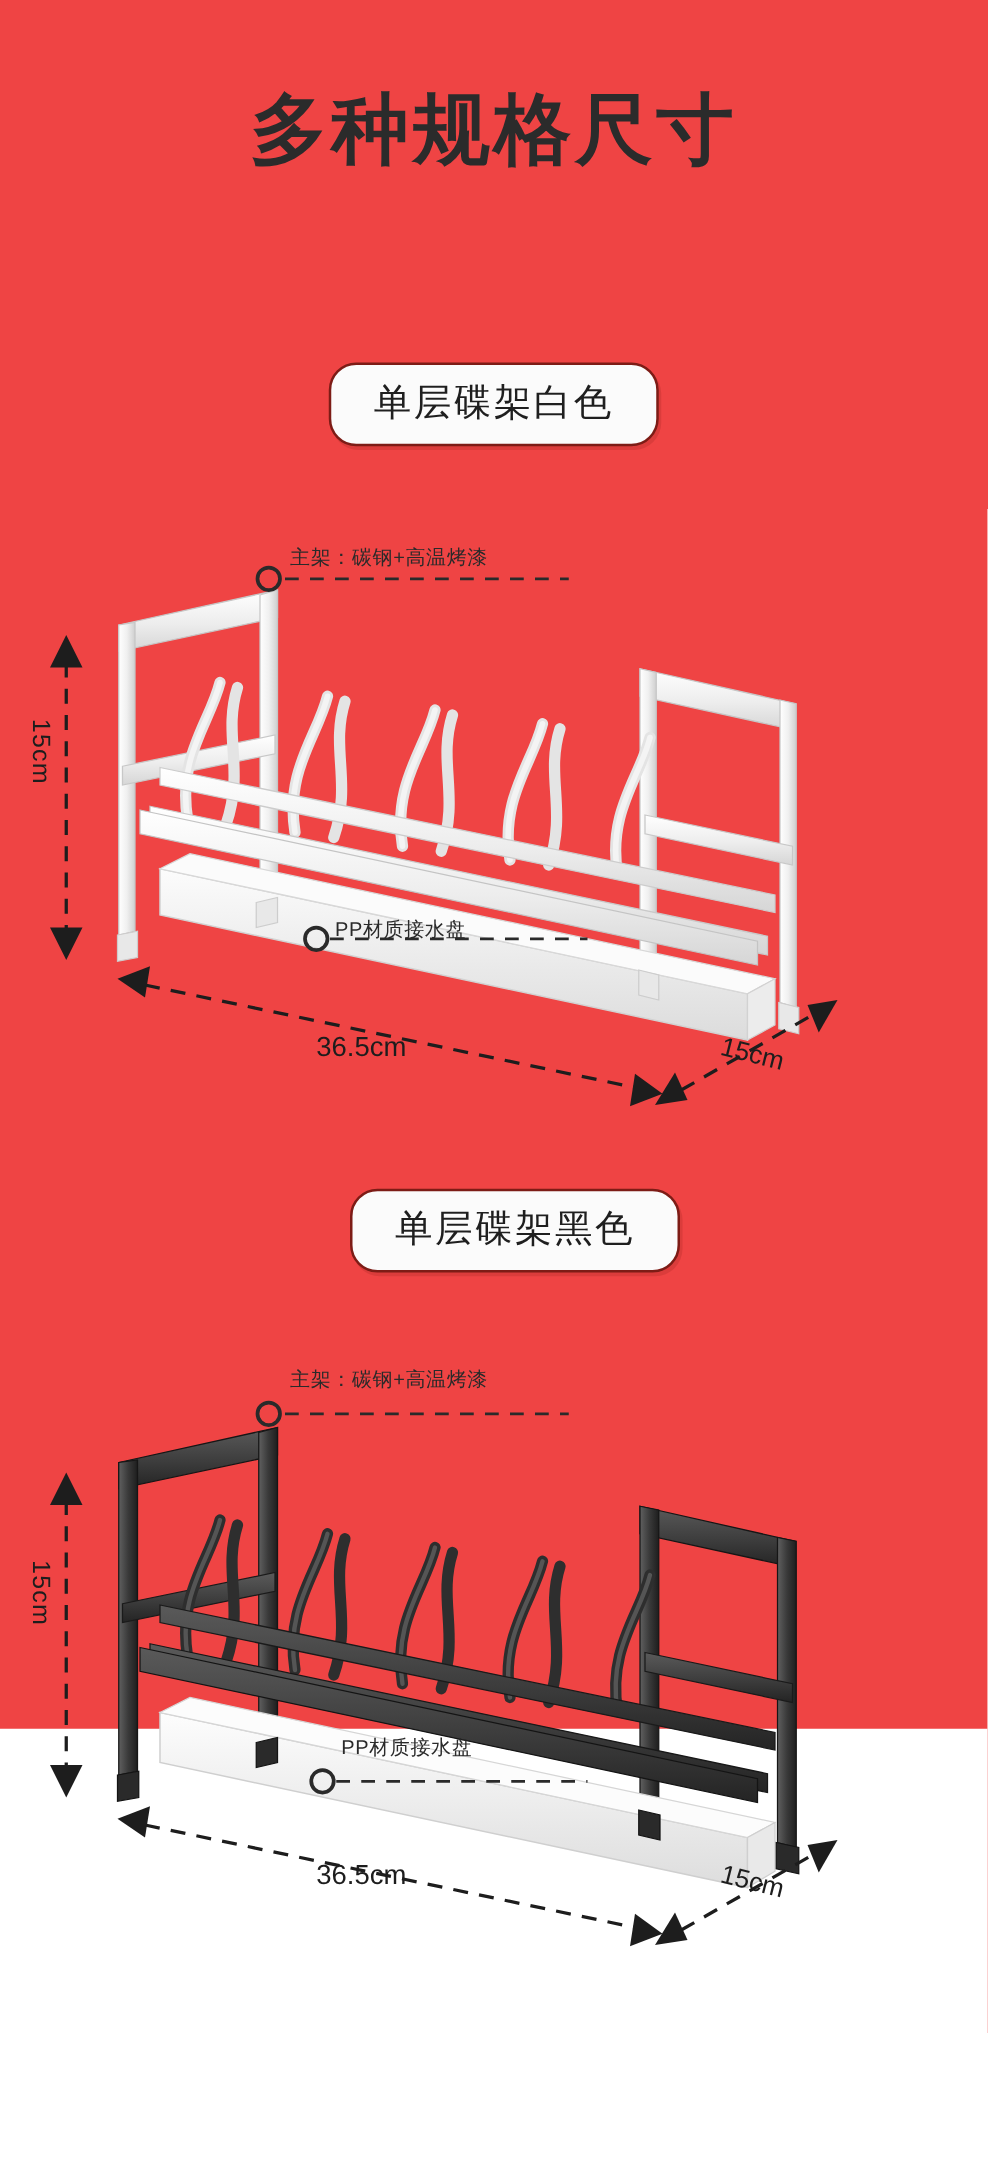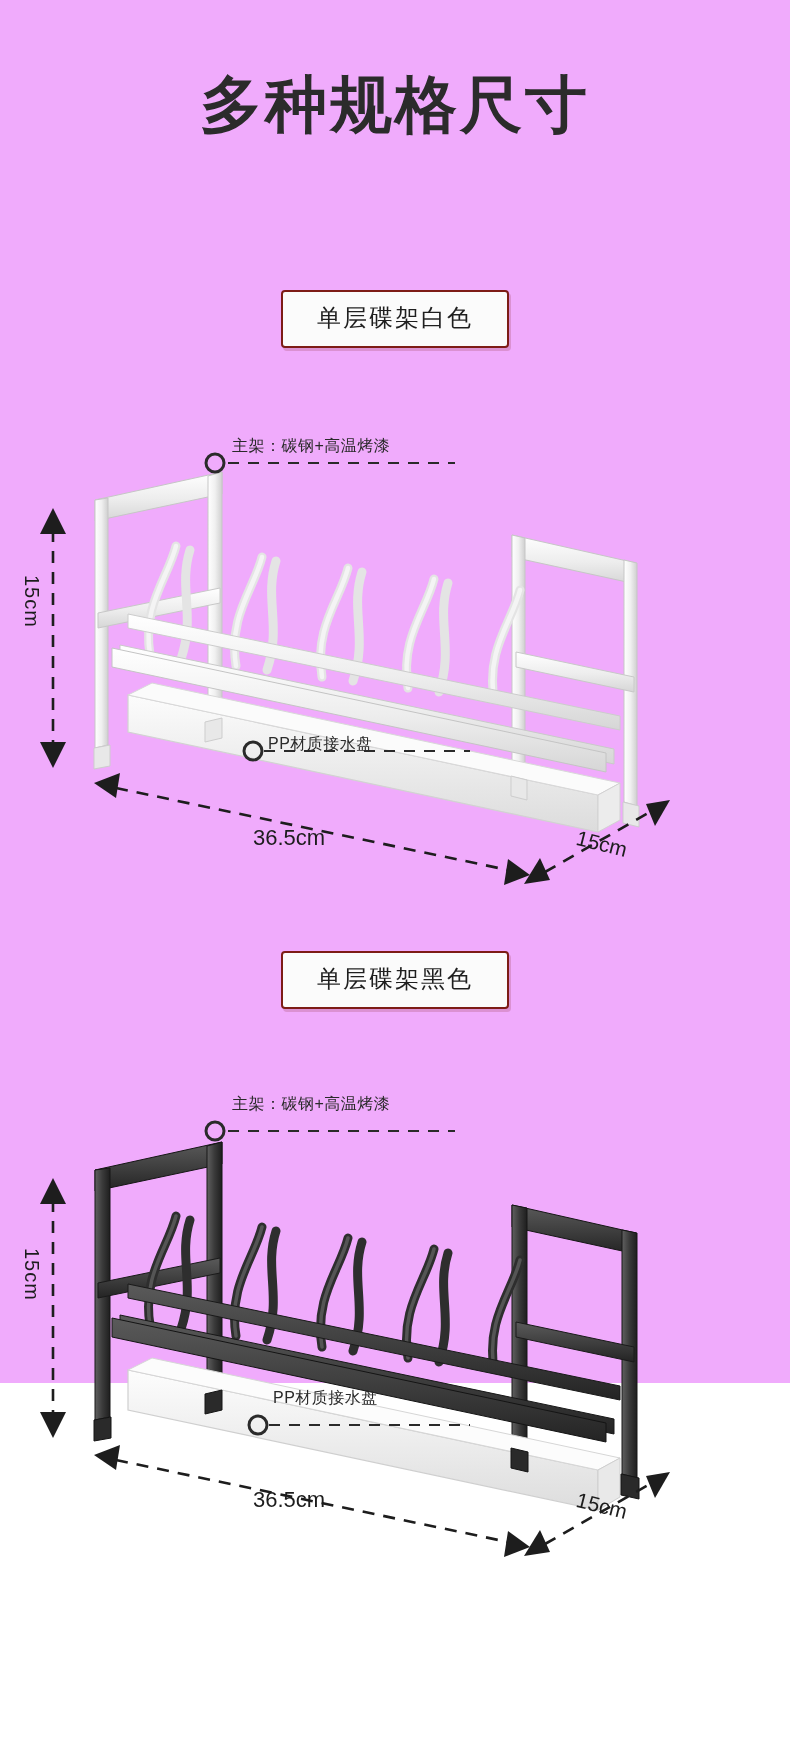--- a/index.html
+++ b/index.html
@@ -3,50 +3,50 @@
 <meta charset="utf-8">
 <style>
   * { margin: 0; padding: 0; box-sizing: border-box; }
   html, body {
     width: 790px;
     height: 1747px;
     background: #ffffff;
     font-family: "Liberation Sans", "DejaVu Sans", sans-serif;
     overflow: hidden;
   }
-  .page { position: relative; width: 790px; height: 1383px; background: #f0abfc; }
+  .page { position: relative; width: 790px; height: 1383px; background: #ef4444; }
 
   
   .hero-title {
     position: absolute; left: 0; top: 72px; width: 790px;
     text-align: center;
     font-size: 62px; font-weight: bold; color: #2b2b2b;
     letter-spacing: 3px; line-height: 1.05;
   }
   .hero-sub {
     position: absolute; left: 0; top: 174px; width: 790px;
     text-align: center;
     font-size: 40px; font-weight: normal; color: #3a3a3a;
     letter-spacing: 2px;
   }
 
   
   .badge {
     position: absolute;
     left: 50%; transform: translateX(-50%);
     border: 2px solid #7d1c16;
-    border-radius: 4px;
+    border-radius: 22px;
     background: #fbfbfb;
     padding: 10px 34px 12px 34px;
-    font-size: 24px; color: #1f1f1f; letter-spacing: 2px;
+    font-size: 30px; color: #1f1f1f; letter-spacing: 2px;
     white-space: nowrap;
     box-shadow: 2px 3px 0 rgba(125,28,22,0.18);
   }
   .badge.white-badge { top: 290px; }
-  .badge.black-badge { top: 951px; }
+  .badge.black-badge { top: 951px; margin-left: 17px; }
 
   
   .figure { position: absolute; left: 0; width: 790px; }
   .figure.fig-white { top: 400px; height: 500px; }
   .figure.fig-black { top: 1070px; height: 520px; }
 
   .stage { position: absolute; left: 0; top: 0; width: 790px; height: 100%; }
   .stage svg { display: block; }
 
   

